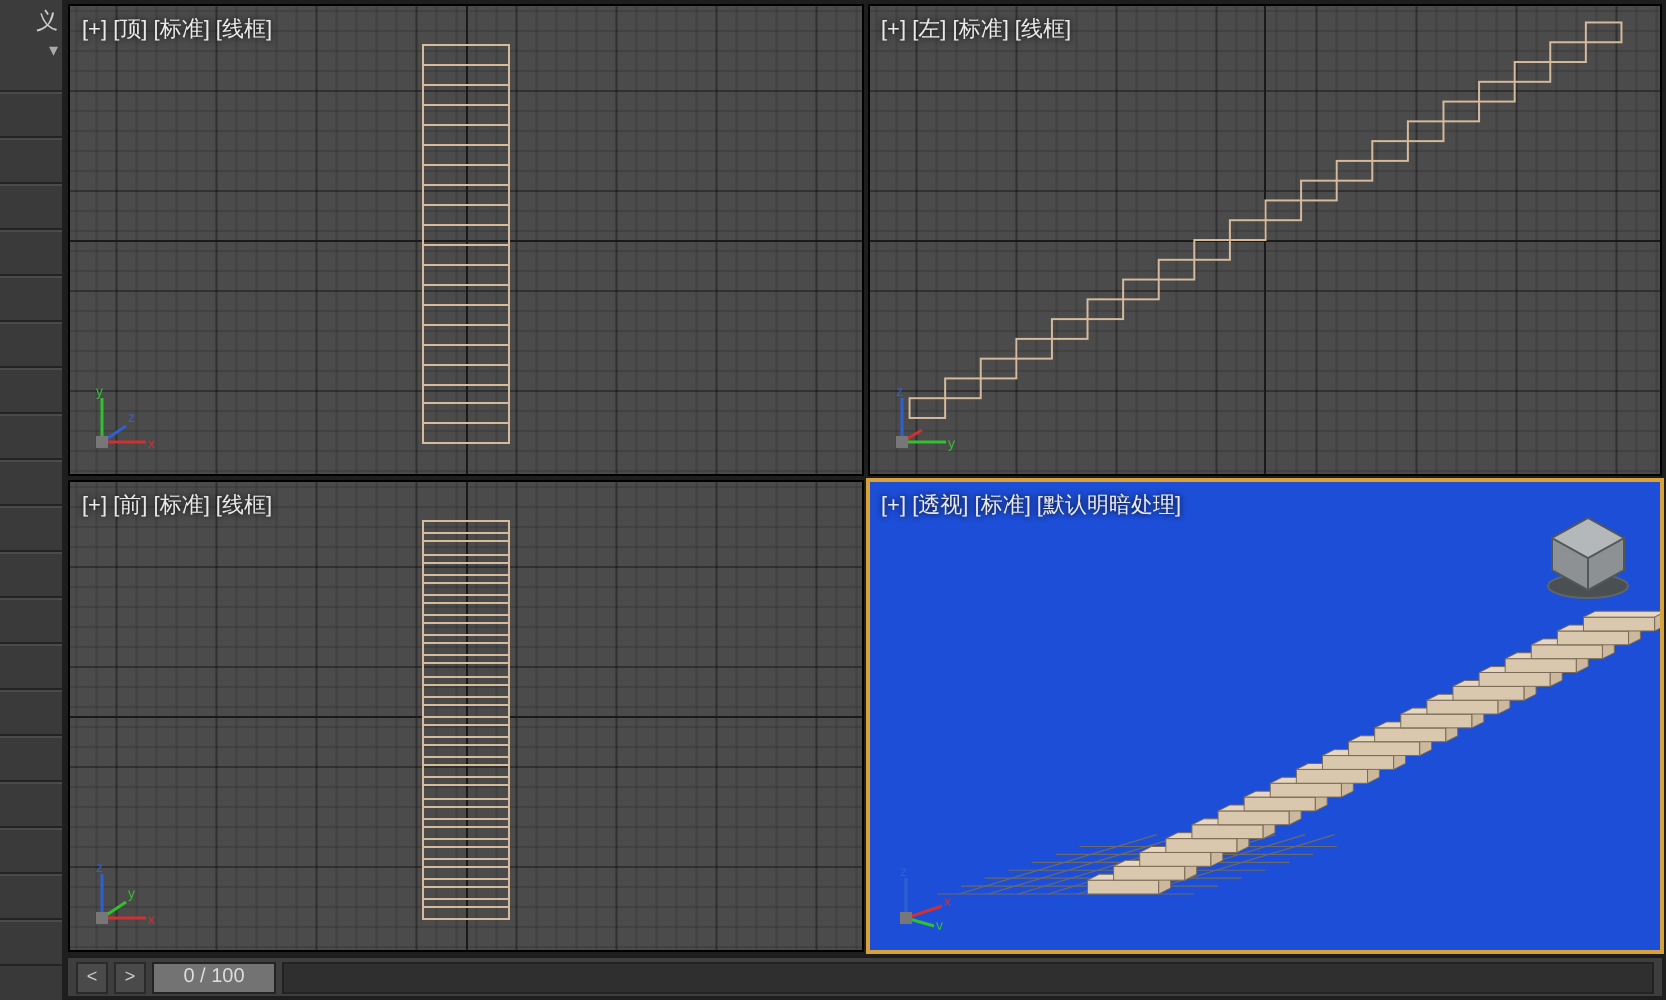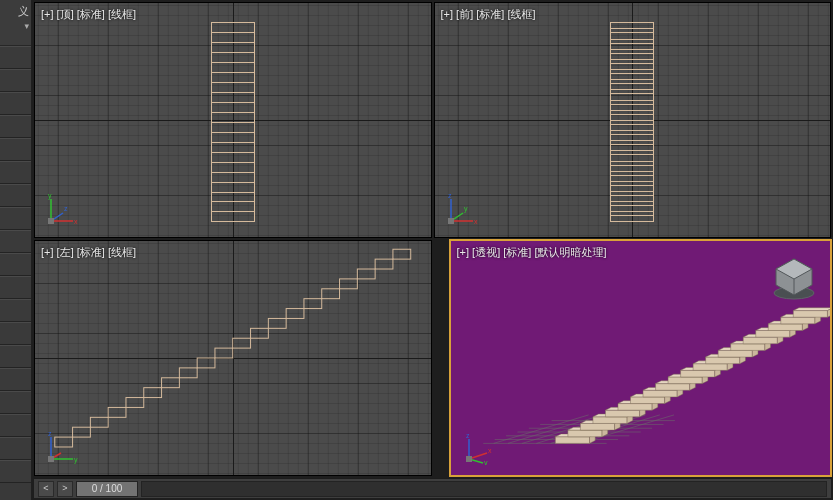--- a/index.html
+++ b/index.html
@@ -65,22 +65,21 @@
     position: relative;
     background: #4b4b4b;
     border: 1px solid #000;
     overflow: hidden;
   }
   .viewport.active {
     outline: 2px solid #d8a23a;
     outline-offset: -1px;
   }
   .viewport.perspective {
-    background: #701a75;
-    margin-left: 16px;
+    background: #1d4ed8;
   }
   .vp-label {
     position: absolute;
     top: 4px;
     left: 6px;
     color: #e9e9e9;
     font-size: 11px;
     text-shadow: 0 0 3px #000;
     z-index: 3;
     white-space: nowrap;
@@ -256,57 +255,20 @@
           <div></div>
         </div>
       <svg class="gizmo" viewBox="0 0 34 34">
         <line x1="6" y1="28" x2="28" y2="28" stroke="#d03030" stroke-width="1.5"></line>
         <line x1="6" y1="28" x2="6" y2="6" stroke="#30c030" stroke-width="1.5"></line>
         <line x1="6" y1="28" x2="18" y2="20" stroke="#3060d0" stroke-width="1.5"></line>
         <rect x="3" y="25" width="6" height="6" fill="#777"></rect>
         <text x="29" y="31" font-size="7" fill="#d03030">x</text>
         <text x="3" y="5" font-size="7" fill="#30c030">y</text>
         <text x="19" y="18" font-size="7" fill="#3060d0">z</text>
-      </svg>
-    </div>
-
-    <div class="viewport">
-      <div class="grid"></div>
-      <div class="grid-center"></div>
-      <div class="vp-label"><span>[+] [前] [标准] [线框]</span></div>
-      <div class="staircase-front" id="stair-front">
-          <div></div>
-          <div></div>
-          <div></div>
-          <div></div>
-          <div></div>
-          <div></div>
-          <div></div>
-          <div></div>
-          <div></div>
-          <div></div>
-          <div></div>
-          <div></div>
-          <div></div>
-          <div></div>
-          <div></div>
-          <div></div>
-          <div></div>
-          <div></div>
-          <div></div>
-          <div></div>
-        </div>
-      <svg class="gizmo" viewBox="0 0 34 34">
-        <line x1="6" y1="28" x2="28" y2="28" stroke="#d03030" stroke-width="1.5"></line>
-        <line x1="6" y1="28" x2="6" y2="6" stroke="#3060d0" stroke-width="1.5"></line>
-        <line x1="6" y1="28" x2="18" y2="20" stroke="#30c030" stroke-width="1.5"></line>
-        <rect x="3" y="25" width="6" height="6" fill="#777"></rect>
-        <text x="29" y="31" font-size="7" fill="#d03030">x</text>
-        <text x="3" y="5" font-size="7" fill="#3060d0">z</text>
-        <text x="19" y="18" font-size="7" fill="#30c030">y</text>
       </svg>
     </div>
 
     <div class="viewport">
       <div class="grid"></div>
       <div class="grid-center"></div>
       <div class="vp-label"><span>[+] [左] [标准] [线框]</span></div>
       <svg width="100%" height="100%" viewBox="0 0 400 220" preserveAspectRatio="xMidYMid meet" style="position:absolute;inset:0;">
         <g id="stair-left" fill="none" stroke="#d5ba9c" stroke-width="1">
             <rect x="20" y="190" width="18" height="10"></rect>
@@ -331,20 +293,57 @@
             <rect x="362" y="0" width="18" height="10"></rect>
           </g>
       </svg>
       <svg class="gizmo" viewBox="0 0 34 34">
         <line x1="6" y1="28" x2="28" y2="28" stroke="#30c030" stroke-width="1.5"></line>
         <line x1="6" y1="28" x2="6" y2="6" stroke="#3060d0" stroke-width="1.5"></line>
         <line x1="6" y1="28" x2="16" y2="22" stroke="#d03030" stroke-width="1.5"></line>
         <rect x="3" y="25" width="6" height="6" fill="#777"></rect>
         <text x="29" y="31" font-size="7" fill="#30c030">y</text>
         <text x="3" y="5" font-size="7" fill="#3060d0">z</text>
+      </svg>
+    </div>
+
+    <div class="viewport">
+      <div class="grid"></div>
+      <div class="grid-center"></div>
+      <div class="vp-label"><span>[+] [前] [标准] [线框]</span></div>
+      <div class="staircase-front" id="stair-front">
+          <div></div>
+          <div></div>
+          <div></div>
+          <div></div>
+          <div></div>
+          <div></div>
+          <div></div>
+          <div></div>
+          <div></div>
+          <div></div>
+          <div></div>
+          <div></div>
+          <div></div>
+          <div></div>
+          <div></div>
+          <div></div>
+          <div></div>
+          <div></div>
+          <div></div>
+          <div></div>
+        </div>
+      <svg class="gizmo" viewBox="0 0 34 34">
+        <line x1="6" y1="28" x2="28" y2="28" stroke="#d03030" stroke-width="1.5"></line>
+        <line x1="6" y1="28" x2="6" y2="6" stroke="#3060d0" stroke-width="1.5"></line>
+        <line x1="6" y1="28" x2="18" y2="20" stroke="#30c030" stroke-width="1.5"></line>
+        <rect x="3" y="25" width="6" height="6" fill="#777"></rect>
+        <text x="29" y="31" font-size="7" fill="#d03030">x</text>
+        <text x="3" y="5" font-size="7" fill="#3060d0">z</text>
+        <text x="19" y="18" font-size="7" fill="#30c030">y</text>
       </svg>
     </div>
 
     <div class="viewport perspective active">
       <div class="vp-label"><span>[+] [透视] [标准] [默认明暗处理]</span></div>
       <svg width="100%" height="100%" viewBox="0 0 400 220" preserveAspectRatio="xMidYMid meet" style="position:absolute;inset:0;">
         <g id="persp-floor" stroke="#6a6a6a" stroke-width="0.6">
             <line x1="45" y1="200" x2="145" y2="170"></line>
             <line x1="34" y1="200" x2="164" y2="200"></line>
             <line x1="60" y1="200" x2="160" y2="170"></line>

